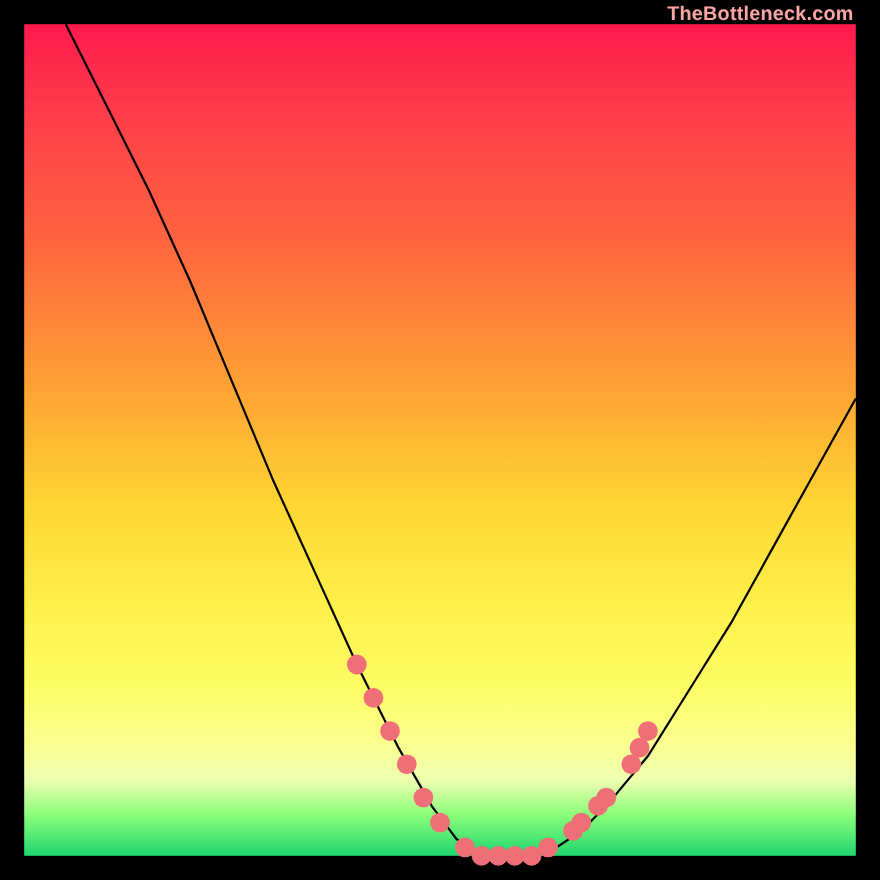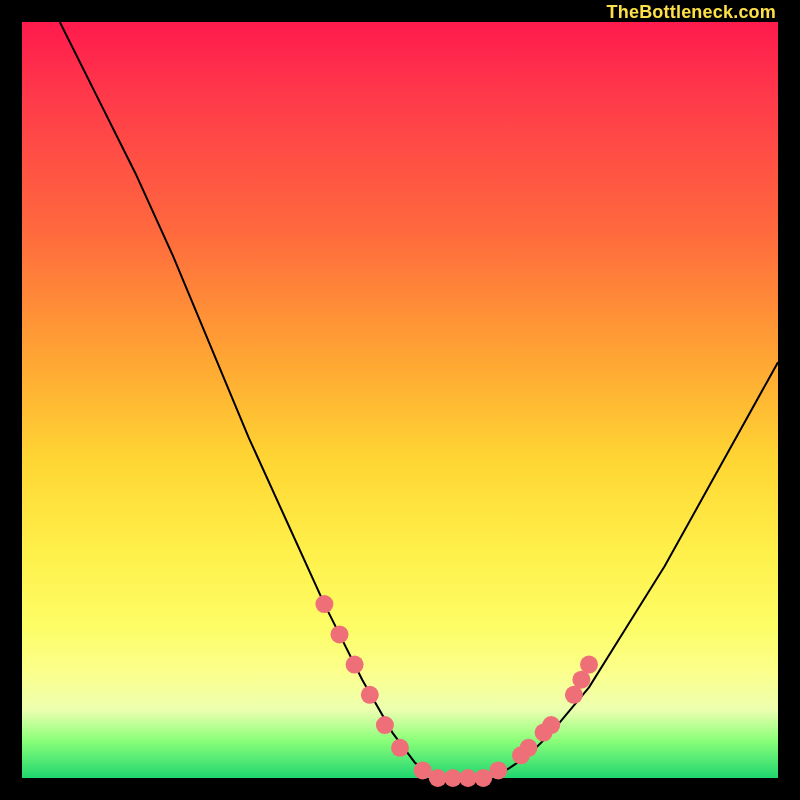--- a/index.html
+++ b/index.html
@@ -40,21 +40,21 @@
       #1fd66f 100%
     );
   }
   .watermark {
     position: absolute;
     top: 2px;
     right: 24px;
     font-family: Arial, Helvetica, sans-serif;
     font-size: 18px;
     font-weight: 600;
-    color: #fde047;
+    color: #fca5a5;
     letter-spacing: 0.2px;
     user-select: none;
   }
   svg.curve {
     position: absolute;
     left: 22px;
     top: 22px;
     width: 756px;
     height: 756px;
     overflow: visible;

